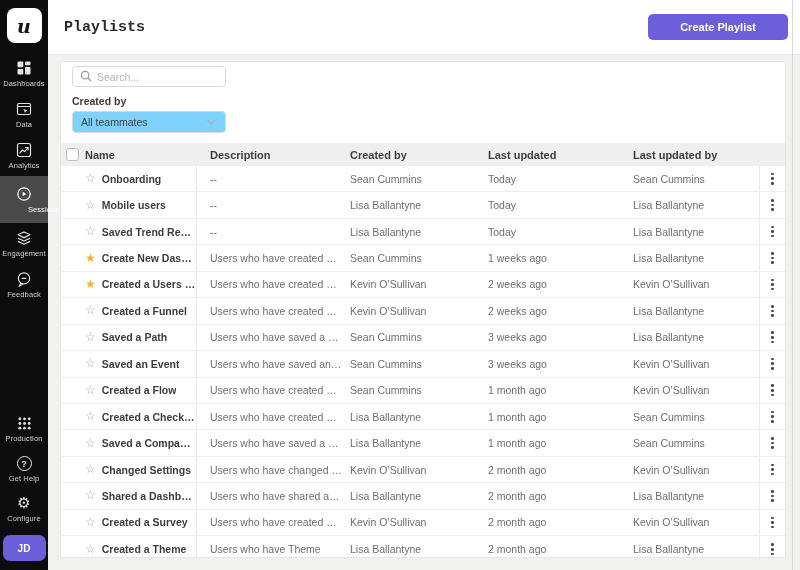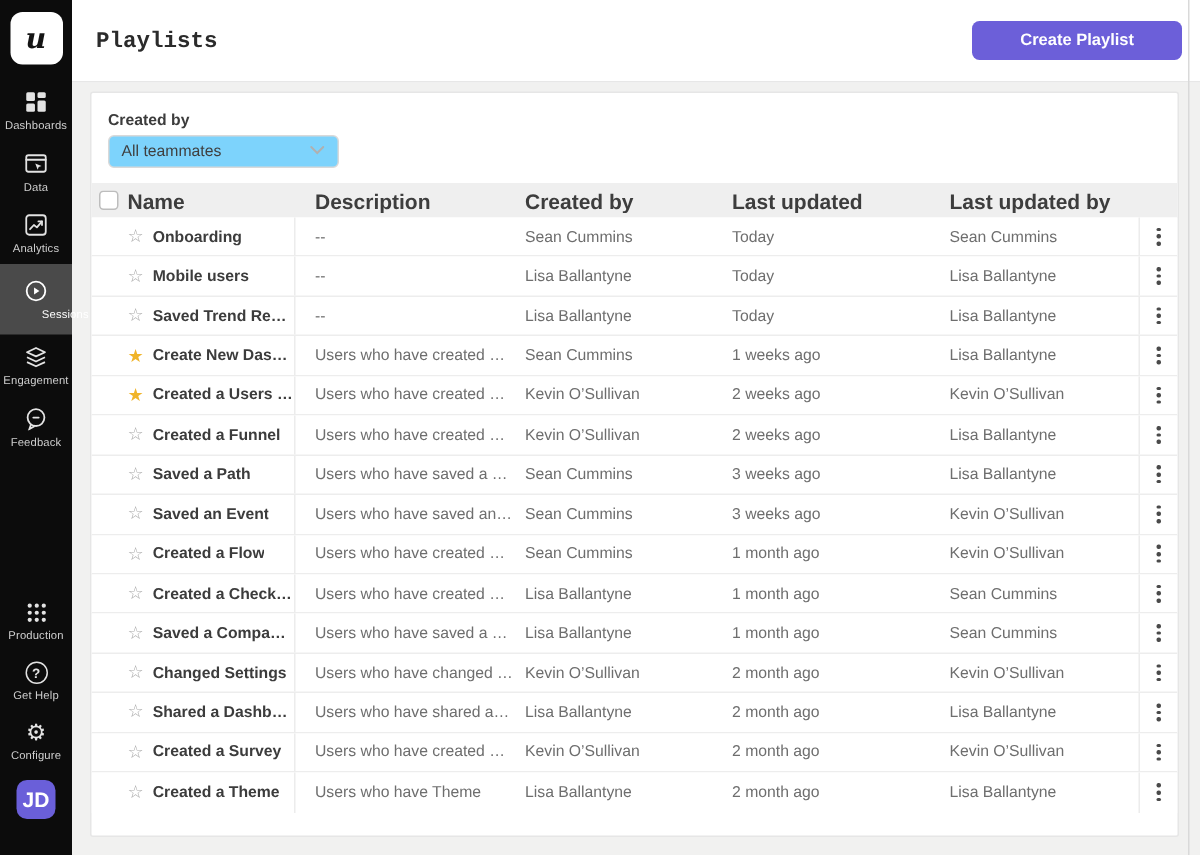--- a/index.html
+++ b/index.html
@@ -12,21 +12,21 @@
   .logo { width:35px; height:35px; background:#ffffff; border-radius:8px; margin:8px auto 10px; display:flex; align-items:center; justify-content:center; cursor:pointer; }
   .logo span { font-family:"DejaVu Serif",serif; font-style:italic; font-weight:700; font-size:19px; color:#141414; }
   .nav-item { display:flex; flex-direction:column; align-items:center; gap:3px; padding:7px 0 6px; cursor:pointer; }
   .nav-item .nav-label { font-size:7.5px; color:#cfcfcf; letter-spacing:.1px; }
   .nav-item svg { display:block; }
   .nav-item.selected { background:#4a4a4a; padding:10px 0 9px; }
   .nav-item.selected .nav-label { color:#ffffff;margin-left:39px; }
   .sb-spacer { flex:1; }
   .help-ring { width:15px; height:15px; border:1.2px solid #e3e3e3; border-radius:50%; color:#e3e3e3; font-size:9px; font-weight:700; display:flex; align-items:center; justify-content:center; }
   .gear-glyph { font-family:"DejaVu Sans",sans-serif; font-size:15px; line-height:15px; color:#e3e3e3; }
-  .avatar { width:26px; height:26px; border-radius:7px; background:#6a5fd9; color:#fff; font-size:14px; font-weight:700; display:flex; align-items:center; justify-content:center; margin:6px auto 24px; cursor:pointer; }
+  .avatar { width:43px; height:26px; border-radius:7px; background:#6a5fd9; color:#fff; font-size:10px; font-weight:700; display:flex; align-items:center; justify-content:center; margin:6px auto 9px; cursor:pointer; }
 
   
   .main { flex:1; display:flex; flex-direction:column; position:relative; }
   .topbar { height:55px; background:#ffffff; border-bottom:1px solid #e7e7e7; display:flex; align-items:center; justify-content:space-between; padding:0 12px 0 16px; flex-shrink:0; }
   .page-title { font-size:15px; font-weight:700; color:#2b2b2b;font-family:Liberation Mono, monospace; }
   .create-btn { background:#6c5fd9; color:#ffffff; border:none; border-radius:5px; font-family:inherit; font-size:11px; font-weight:700; padding:7px 32px; cursor:pointer; }
 
   .page { flex:1; padding:6px 14px 13px 12px; }
   .card { background:#ffffff; border:1px solid #e6e6e6; border-radius:2px; height:497px; display:flex; flex-direction:column; overflow:hidden; }
 
@@ -34,21 +34,21 @@
   .filters { padding:4px 11px 10px; }
   .search-box { width:154px; height:21px; border:1px solid #d9d9d9; border-radius:4px; display:flex; align-items:center; gap:5px; padding:0 7px; background:#fff; }
   .search-box input { border:none; outline:none; width:100%; font-family:inherit; font-size:10.5px; color:#444; }
   .search-box input::placeholder { color:#b3b3b3; }
   .filter-label { font-size:10.5px; font-weight:600; color:#3c3c3c; margin:8px 0 4px; }
   .select { width:154px; height:22px; border:1px solid #d9d9d9; border-radius:4px; display:flex; align-items:center; justify-content:space-between; padding:0 8px; background:#7dd3fc; cursor:pointer; }
   .select span { font-size:10.5px; color:#3f3f3f; }
 
   
   .thead, .trow { display:grid; grid-template-columns:24px 112px 153px 138px 145px 126px 1fr; align-items:center; }
-  .thead { height:23px; background:#efefef; font-size:14px; font-weight:700; color:#3d3d3d; flex-shrink:0; }
+  .thead { height:23px; background:#efefef; font-size:11px; font-weight:700; color:#3d3d3d; flex-shrink:0; }
   .trow { height:26.45px; border-bottom:1px solid #ededed; background:#fff; font-size:10.5px; color:#6e6e6e; }
   .trow:last-child { border-bottom:none; }
   .c { overflow:hidden; white-space:nowrap; text-overflow:ellipsis; }
   .c-check { display:flex; align-items:center; padding-left:5px; }
   .checkbox { width:13px; height:13px; border:1.5px solid #bdbdbd; border-radius:3px; background:#fff; cursor:pointer; }
   .c-name { height:100%; display:flex; align-items:center; gap:6px; }
   .trow .c-name { border-right:1px solid #ececec; }
   .name-text { font-weight:700; color:#3c3c3c; cursor:pointer; }
   .star { font-family:"DejaVu Sans",sans-serif; font-size:12px; line-height:13px; color:#ababab; cursor:pointer; }
   .star.on { color:#f0b429; }
@@ -172,20 +172,29 @@
   <div class="main">
     <header class="topbar">
       <h1 class="page-title">Playlists</h1>
       <button class="create-btn">Create Playlist</button>
     </header>
 
     <div class="page">
       <div class="card">
 
         <div class="filters">
+          <div class="search-box">
+            <span>
+              <svg width="12" height="12" viewBox="0 0 14 14" fill="none" stroke="#9a9a9a" stroke-width="1.4" stroke-linecap="round">
+                <circle cx="6" cy="6" r="4.3"></circle>
+                  <line x1="9.3" y1="9.3" x2="12.5" y2="12.5"></line>
+              </svg>
+            </span>
+            <input type="text" placeholder="Search..." style="">
+          </div>
           <div class="filter-label">Created by</div>
           <div class="select">
             <span>All teammates</span>
             <span>
               <svg width="11" height="8" viewBox="0 0 11 8" fill="none" stroke="#b0b0b0" stroke-width="1.3" stroke-linecap="round">
                 <polyline points="1.5,2 5.5,6 9.5,2"></polyline>
               </svg>
             </span>
           </div>
         </div>

